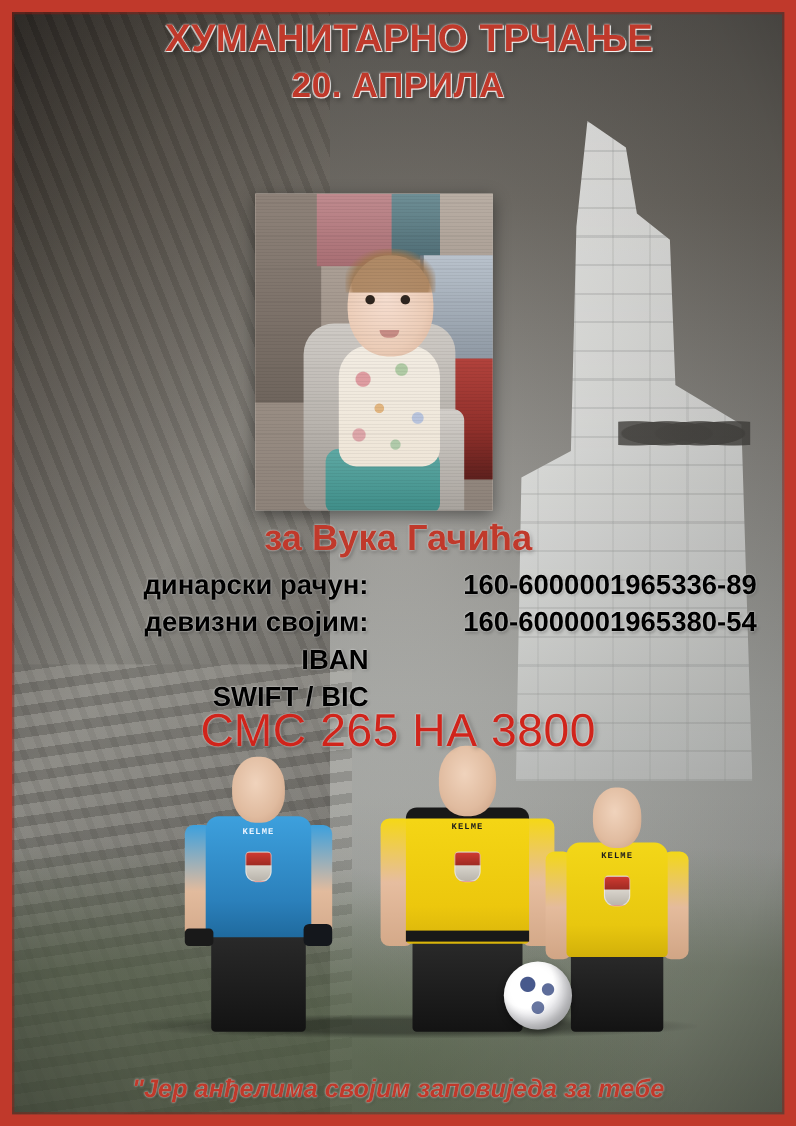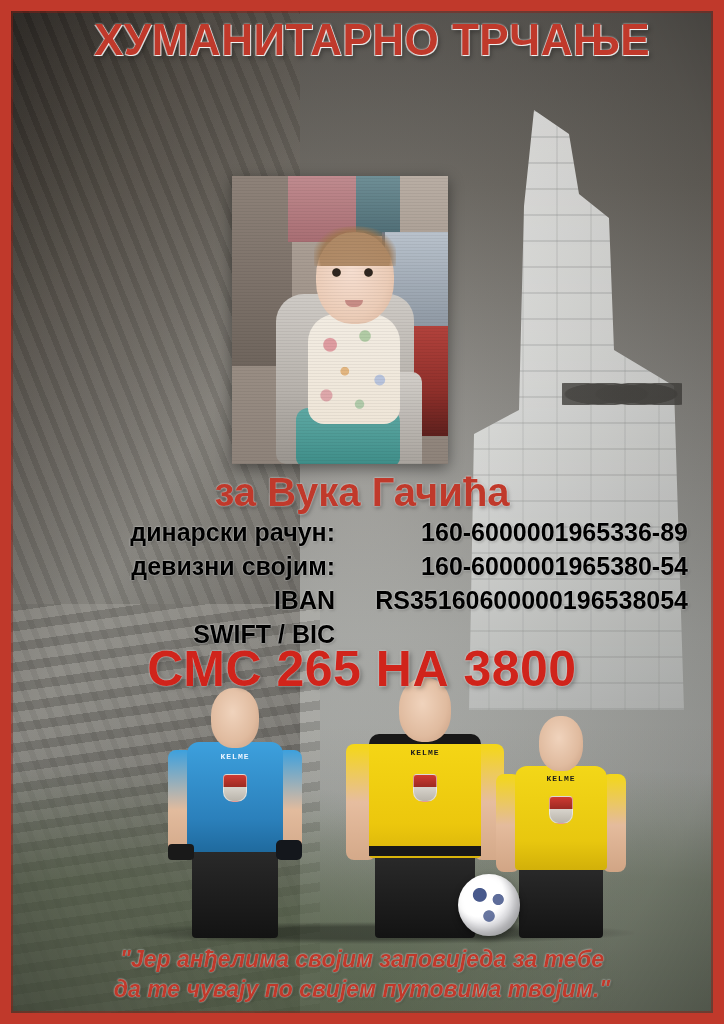--- a/index.html
+++ b/index.html
@@ -114,21 +114,21 @@
     color: #c0392b;
     font-weight: bold;
     letter-spacing: .5px;
     text-shadow:
       0 0 2px rgba(255,255,255,.9),
       1px 1px 0 rgba(255,255,255,.8),
       -1px 1px 0 rgba(255,255,255,.55),
       2px 3px 5px rgba(0,0,0,.35);
     line-height: 1.08;
   }
-  .headline .l1 { font-size: 44px; margin-left: 20px; }
+  .headline .l1 { font-size: 35px; margin-left: 20px; }
   .headline .l2 { font-size: 42px; }
   .headline .l3 { font-size: 32px; margin-top: 6px; }
 
   
   .photo {
     position: absolute;
     left: 232px; top: 176px;
     width: 216px; height: 288px;
     z-index: 22;
     overflow: hidden;
@@ -218,21 +218,21 @@
     position: absolute; inset: 0;
     background: repeating-linear-gradient(0deg, rgba(0,0,0,.05) 0 1px, transparent 1px 3px);
   }
 
   
   .forname {
     position: absolute;
     top: 470px; left: 0; right: 0;
     text-align: center;
     z-index: 24;
-    font-size: 40px;
+    font-size: 33px;
     font-weight: bold;
     color: #c0392b;
     text-shadow: 0 0 2px rgba(255,255,255,.95), 1px 2px 4px rgba(0,0,0,.35);
   }
   .acct {
     position: absolute;
     left: 80px; right: 36px;
     z-index: 24;
     color: #000000;
     font-weight: bold;
@@ -246,22 +246,22 @@
   }
   .acct-row .lbl { width: 255px; text-align: right; padding-right: 18px; }
   .acct-row .val { flex: 1; text-align: right; }
   .acct { top: 518px; }
   .sms {
     position: absolute;
     top: 640px; left: 0; right: 0;
     text-align: center;
     z-index: 24;
     color: #d0241b;
-    font-weight: bold;
-    font-size: 50px;
+    font-weight: normal;
+    font-size: 42px;
     letter-spacing: .5px;
     text-shadow: 0 0 2px rgba(255,255,255,.95), 2px 2px 5px rgba(0,0,0,.35);
   }
 
   
   .refs {
     position: absolute;
     left: 0; right: 0; bottom: 86px;
     height: 260px;
     z-index: 23;
@@ -364,20 +364,21 @@
   <div class="bg-base"></div>
   <div class="bg-rockleft"></div>
   <div class="bg-monastery"></div>
   <div class="bg-tower-windows"></div>
   <div class="bg-stairs"></div>
   <div class="bg-green"></div>
   <div class="bg-vignette"></div>
 
   <div class="headline">
     <div class="ln l1">ХУМАНИТАРНО ТРЧАЊЕ</div>
+    <div class="ln l3">20. АПРИЛА</div>
   </div>
 
   <div class="photo">
     <div class="room"></div>
     <div class="wall-left"></div>
     <div class="pink-panel"></div>
     <div class="teal-panel"></div>
     <div class="box"></div>
     <div class="car"></div>
     <div class="chair"></div>
@@ -398,21 +399,20 @@
     <div class="acct-row">
       <span class="lbl">динарски рачун:</span>
       <span class="val">160-6000001965336-89</span>
     </div>
     <div class="acct-row">
       <span class="lbl">девизни својим:</span>
       <span class="val">160-6000001965380-54</span>
     </div>
     <div class="acct-row">
       <span class="lbl">IBAN</span>
-      <span class="val">RS35160600000196538054</span>
     </div>
     <div class="acct-row">
       <span class="lbl">SWIFT / BIC</span>
     </div>
   </div>
 
   <div class="sms">СМС 265 НА 3800</div>
 
   <div class="refs">
     <div class="refs-shadow"></div>
@@ -449,18 +449,17 @@
       <div class="shorts"></div>
       <div class="torso"></div>
       <div class="kelme">KELME</div>
       <div class="badge"></div>
       <div class="head"></div>
     </div>
   </div>
 
   <div class="quote">
     <div>"Јер анђелима својим заповиједа за тебе</div>
-    <div>да те чувају по свијем путовима твојим."</div>
   </div>
 
   <div class="frame"></div>
   <div class="frame-inner"></div>
 </div>
 
 </body></html>

